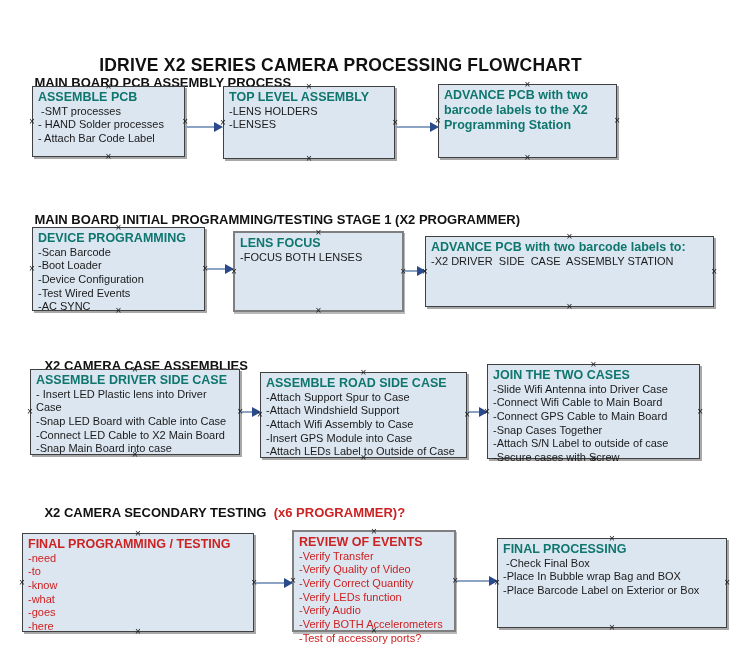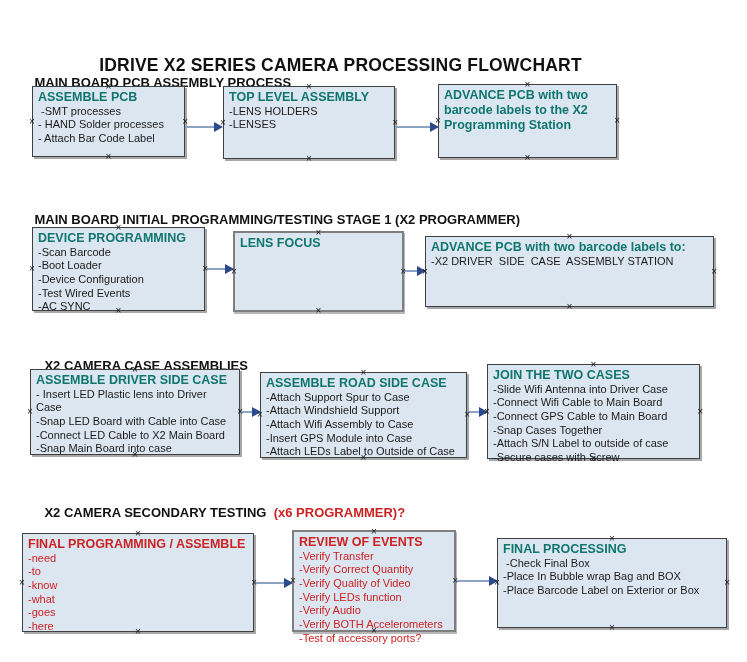--- a/index.html
+++ b/index.html
@@ -87,20 +87,21 @@
         <div class="item">-AC SYNC</div>
       </div>
   <span class="cp cp-t">×</span>
       <span class="cp cp-b">×</span>
       <span class="cp cp-l">×</span>
       <span class="cp cp-r">×</span>
     </div>
   <div class="fbox thick" style="left:233px;top:231px;width:171px;height:81px">
     <div class="btitle">LENS FOCUS</div>
     <div class="bitems">
+        <div class="item">-FOCUS BOTH LENSES</div>
       </div>
   <span class="cp cp-t">×</span>
       <span class="cp cp-b">×</span>
       <span class="cp cp-l">×</span>
       <span class="cp cp-r">×</span>
     </div>
   <div class="fbox" style="left:425px;top:236px;width:289px;height:71px">
     <div class="btitle">ADVANCE PCB with two barcode labels to:</div>
     <div class="bitems">
         <div class="item">-X2 DRIVER  SIDE  CASE  ASSEMBLY STATION</div>
@@ -166,40 +167,40 @@
       <span class="ah"></span>
     </div>
   <div class="arrow" style="left:467px;top:407px;width:21px">
       <span class="ah"></span>
     </div>
 
   <div class="shead" style="left:30px;top:490px">
     <span>X2 CAMERA SECONDARY TESTING </span><span class="red"> (x6 PROGRAMMER)?</span>
   </div>
   <div class="fbox red-title red-items" style="left:22px;top:533px;width:232px;height:99px">
-    <div class="btitle">FINAL PROGRAMMING / ASSEMBLE</div>
+    <div class="btitle">FINAL PROGRAMMING / TESTING</div>
     <div class="bitems">
         <div class="item">-need</div>
         <div class="item">-to</div>
         <div class="item">-know</div>
         <div class="item">-what</div>
         <div class="item">-goes</div>
         <div class="item">-here</div>
       </div>
   <span class="cp cp-t">×</span>
       <span class="cp cp-b">×</span>
       <span class="cp cp-l">×</span>
       <span class="cp cp-r">×</span>
     </div>
   <div class="fbox thick red-title red-items" style="left:292px;top:530px;width:164px;height:102px">
     <div class="btitle">REVIEW OF EVENTS</div>
     <div class="bitems">
         <div class="item">-Verify Transfer</div>
+        <div class="item">-Verify Quality of Video</div>
         <div class="item">-Verify Correct Quantity</div>
-        <div class="item">-Verify Quality of Video</div>
         <div class="item">-Verify LEDs function</div>
         <div class="item">-Verify Audio</div>
         <div class="item">-Verify BOTH Accelerometers</div>
         <div class="item">-Test of accessory ports?</div>
       </div>
   <span class="cp cp-t">×</span>
       <span class="cp cp-b">×</span>
       <span class="cp cp-l">×</span>
       <span class="cp cp-r">×</span>
     </div>

